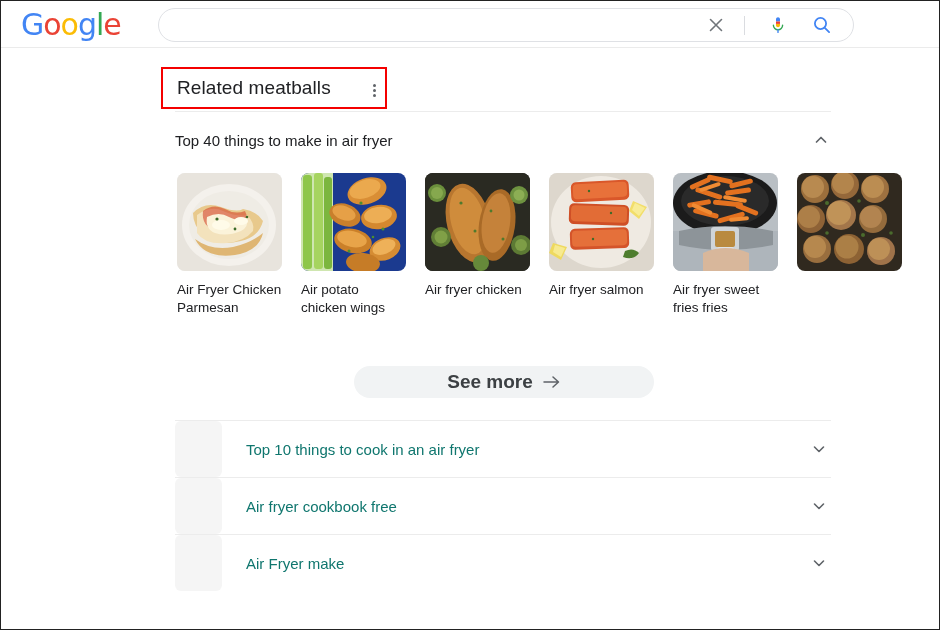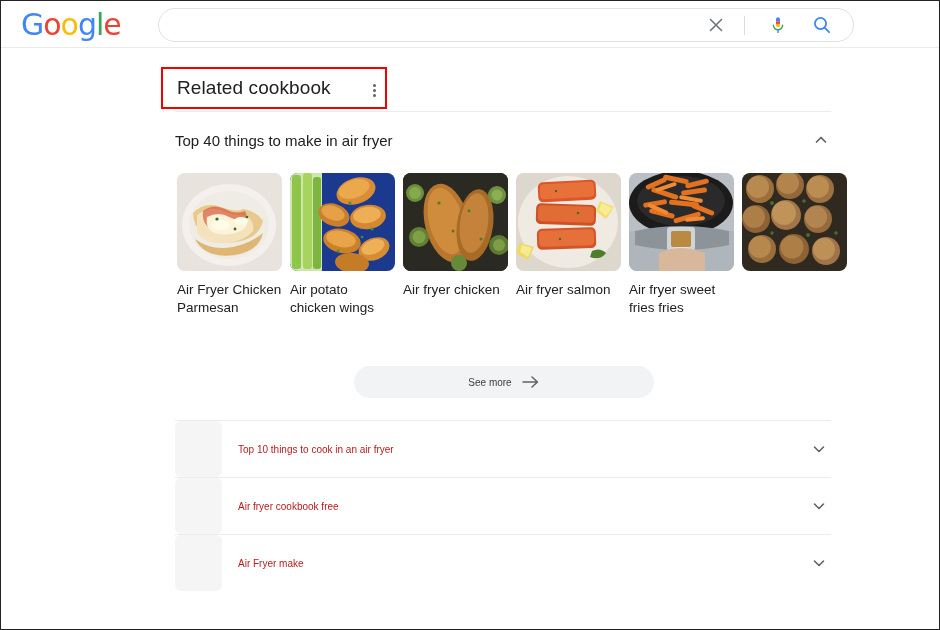--- a/index.html
+++ b/index.html
@@ -92,56 +92,56 @@
   #sec1 { top: 78px; height: 28px; }
   .sec-label {
     font-size: 15px; color: #202124;
     font-family: "Liberation Sans", sans-serif;
   }
   .chev { width: 20px; height: 20px; display:block; }
 
   
   #cards {
     position: absolute; left: 176px; top: 125px;
-    display: flex; gap: 8px;
+    display: flex; gap: 19px;
   }
   .card { width: 105px; cursor: pointer; }
   .card-img {
     width: 105px; height: 98px; border-radius: 8px;
     background: #eee; overflow: hidden; position: relative;
   }
   .card-img svg { display: block; width: 105px; height: 98px; }
   .card-label {
     margin-top: 10px; font-size: 13.5px; line-height: 18px;
     color: #202124; font-family: "Liberation Sans", sans-serif;
   }
 
   #see-more {
     position: absolute; left: 353px; top: 318px;
     width: 300px; height: 32px; border-radius: 17px;
     background: #f1f3f4; border: 0; cursor: pointer;
     display: flex; align-items: center; justify-content: center; gap: 10px;
     font-family: "Liberation Sans", sans-serif;
-    font-size: 10px; color: #3c4043;
+    font-size: 19px; color: #3c4043; font-weight: bold;
   }
 
   
   #rows { position: absolute; left: 174px; top: 372px; width: 656px; }
   .lrow {
     height: 57px; border-top: 1px solid #ececec;
     display: flex; align-items: center; cursor: pointer;
   }
   .lrow-thumb {
     width: 44px; height: 56px; border-radius: 6px;
     overflow: hidden; flex: 0 0 44px; background: #f5f5f5; padding-left: 47px;
   }
   .lrow-thumb svg { display:block; width: 44px; height: 44px; }
   .lrow-label {
-    flex: 1; margin-left: 16px;
-    font-size: 10px; color: #b91c1c;
+    flex: 1; margin-left: 24px;
+    font-size: 15px; color: #0f766e;
     font-family: "Liberation Sans", sans-serif;
   }
   .lrow-chev { flex: 0 0 20px; margin-right: 2px; }
 </style>
 </head>
 <body>
 
 <div id="frame">
 
   <div id="header">
@@ -175,21 +175,21 @@
           <circle cx="8" cy="8" r="5.6" stroke="#4285F4" stroke-width="1.8" fill="none"></circle>
           <path d="M12.3 12.3 L16.6 16.6" stroke="#4285F4" stroke-width="1.8" stroke-linecap="round"></path>
         </svg>
       </div>
     </div>
   </div>
 
   <div id="content">
 
     <div id="related-head">
-      <div id="related-title">Related cookbook</div>
+      <div id="related-title">Related meatballs</div>
       <div id="kebab-menu">
         <i></i>
           <i></i>
           <i></i>
       </div>
     </div>
 
     <div id="head-rule"></div>
 
     <div class="sec-row" id="sec1">

